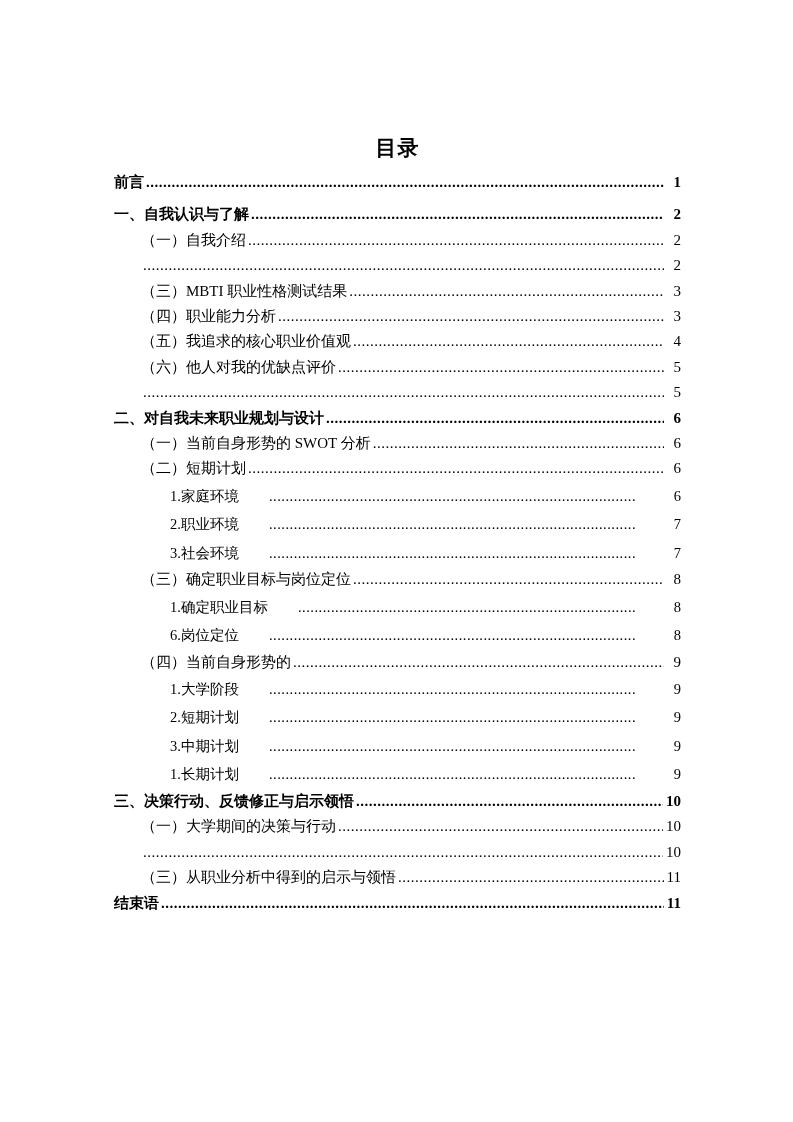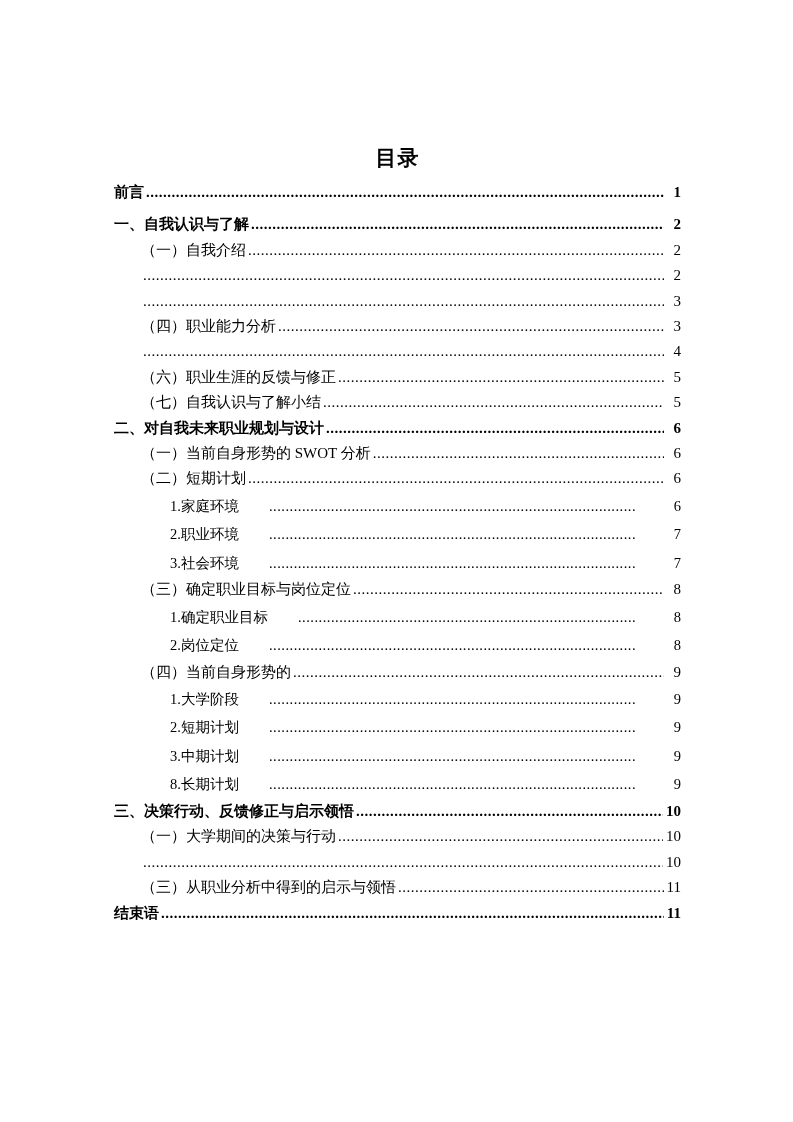--- a/index.html
+++ b/index.html
@@ -9,21 +9,20 @@
     height: 1122px;
     position: relative;
     font-family: "Liberation Serif", "DejaVu Serif", serif;
     color: #000000;
     overflow: hidden;
   }
   .page {
     position: absolute;
     inset: 0;
     background: #ffffff;
-    margin-top: 10px;
   }
   .content {
     position: absolute;
     left: 114px;
     right: 112px;
     top: 134px;
   }
   .doc-title {
     text-align: center;
     font-size: 21px;
@@ -84,39 +83,40 @@
         <div class="toc-row level-1">
           <span class="toc-label">（一）自我介绍</span>
           <span class="toc-leader">................................................................................................................................................................................................................................................</span>
           <span class="toc-page">2</span>
         </div>
         <div class="toc-row level-1">
           <span class="toc-leader">................................................................................................................................................................................................................................................</span>
           <span class="toc-page">2</span>
         </div>
         <div class="toc-row level-1">
+          <span class="toc-label">（三）MBTI 职业性格测试结果</span>
           <span class="toc-leader">................................................................................................................................................................................................................................................</span>
           <span class="toc-page">3</span>
         </div>
         <div class="toc-row level-1">
           <span class="toc-label">（四）职业能力分析</span>
           <span class="toc-leader">................................................................................................................................................................................................................................................</span>
           <span class="toc-page">3</span>
         </div>
         <div class="toc-row level-1">
+          <span class="toc-label">（五）我追求的核心职业价值观</span>
           <span class="toc-leader">................................................................................................................................................................................................................................................</span>
           <span class="toc-page">4</span>
         </div>
         <div class="toc-row level-1">
-          <span class="toc-label">（六）职业生涯的反馈与修正</span>
+          <span class="toc-label">（六）他人对我的优缺点评价</span>
           <span class="toc-leader">................................................................................................................................................................................................................................................</span>
           <span class="toc-page">5</span>
         </div>
         <div class="toc-row level-1">
-          <span class="toc-label">（七）自我认识与了解小结</span>
           <span class="toc-leader">................................................................................................................................................................................................................................................</span>
           <span class="toc-page">5</span>
         </div>
         <div class="toc-row level-0 bold">
           <span class="toc-label">二、对自我未来职业规划与设计</span>
           <span class="toc-leader">................................................................................................................................................................................................................................................</span>
           <span class="toc-page">6</span>
         </div>
         <div class="toc-row level-1">
           <span class="toc-label">（一）当前自身形势的 SWOT 分析</span>
@@ -147,21 +147,21 @@
           <span class="toc-label">（三）确定职业目标与岗位定位</span>
           <span class="toc-leader">................................................................................................................................................................................................................................................</span>
           <span class="toc-page">8</span>
         </div>
         <div class="toc-row level-2">
           <span class="toc-label">1.确定职业目标</span>
           <span class="toc-leader">................................................................................................................................................................................................................................................</span>
           <span class="toc-page">8</span>
         </div>
         <div class="toc-row level-2">
-          <span class="toc-label">2.岗位定位</span>
+          <span class="toc-label">6.岗位定位</span>
           <span class="toc-leader">................................................................................................................................................................................................................................................</span>
           <span class="toc-page">8</span>
         </div>
         <div class="toc-row level-1">
           <span class="toc-label">（四）当前自身形势的</span>
           <span class="toc-leader">................................................................................................................................................................................................................................................</span>
           <span class="toc-page">9</span>
         </div>
         <div class="toc-row level-2">
           <span class="toc-label">1.大学阶段</span>
@@ -172,21 +172,21 @@
           <span class="toc-label">2.短期计划</span>
           <span class="toc-leader">................................................................................................................................................................................................................................................</span>
           <span class="toc-page">9</span>
         </div>
         <div class="toc-row level-2">
           <span class="toc-label">3.中期计划</span>
           <span class="toc-leader">................................................................................................................................................................................................................................................</span>
           <span class="toc-page">9</span>
         </div>
         <div class="toc-row level-2">
-          <span class="toc-label">8.长期计划</span>
+          <span class="toc-label">1.长期计划</span>
           <span class="toc-leader">................................................................................................................................................................................................................................................</span>
           <span class="toc-page">9</span>
         </div>
         <div class="toc-row level-0 bold">
           <span class="toc-label">三、决策行动、反馈修正与启示领悟</span>
           <span class="toc-leader">................................................................................................................................................................................................................................................</span>
           <span class="toc-page">10</span>
         </div>
         <div class="toc-row level-1">
           <span class="toc-label">（一）大学期间的决策与行动</span>

